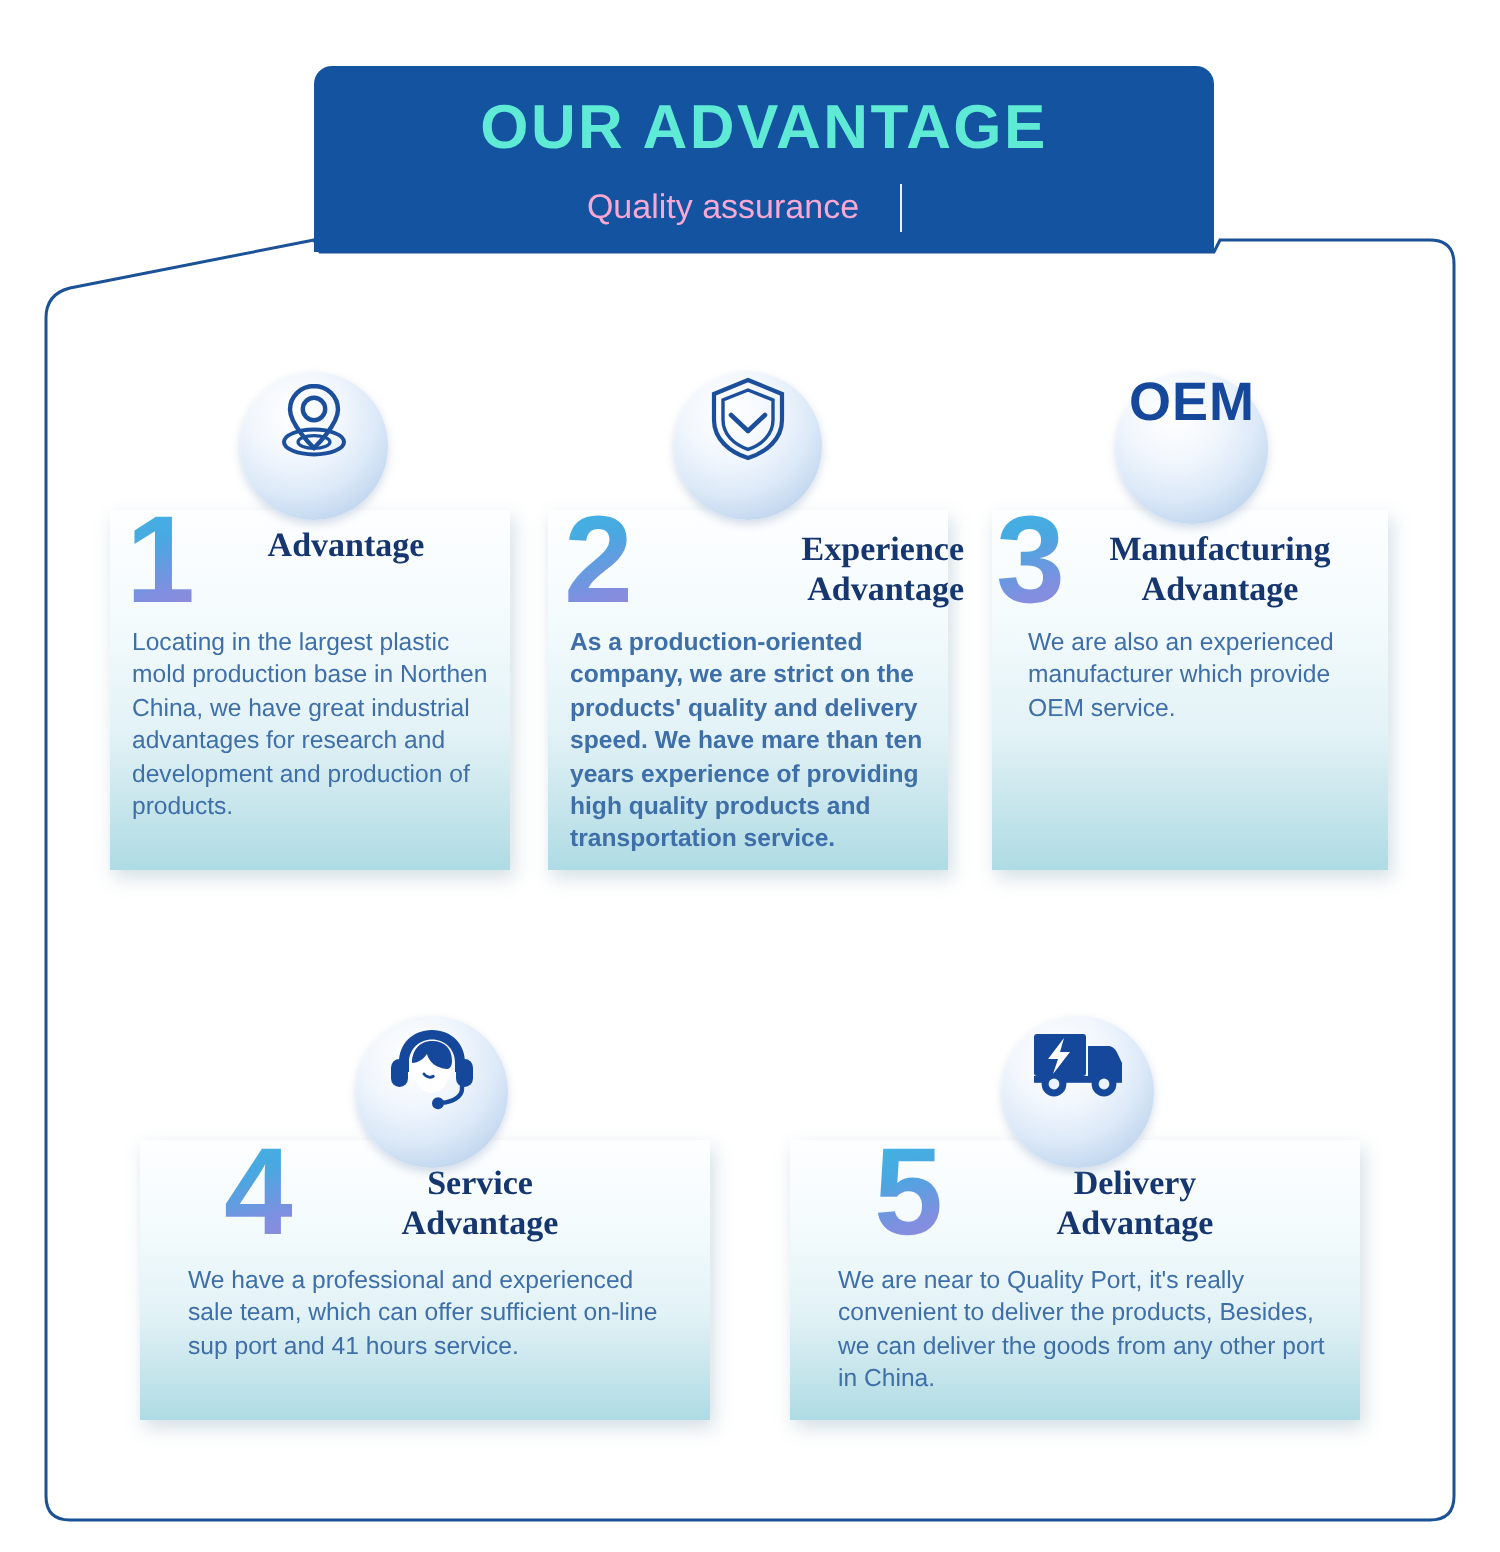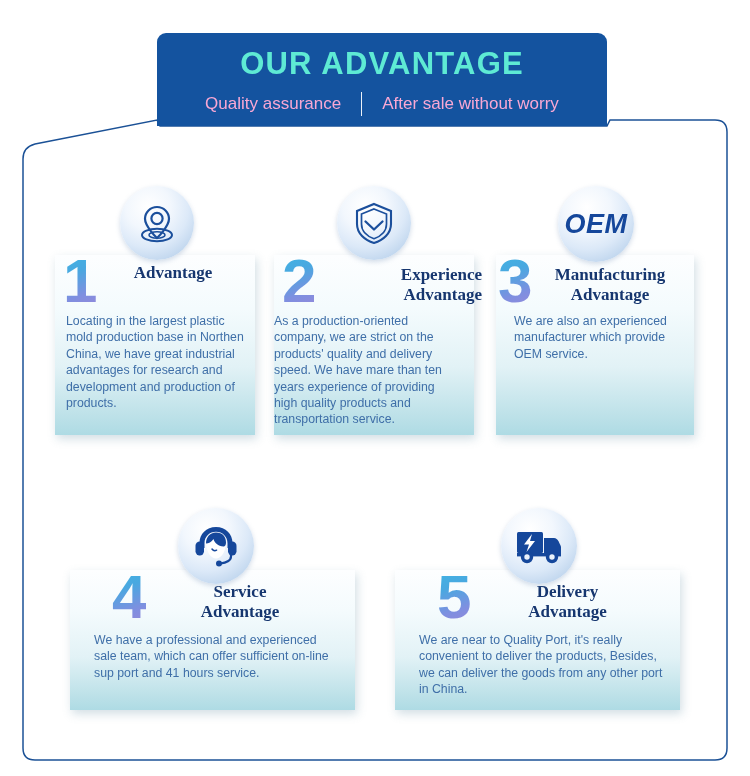--- a/index.html
+++ b/index.html
@@ -117,24 +117,22 @@
   }
 
   
   .bubble {
     position: absolute;
     border-radius: 50%;
     background:
       radial-gradient(circle at 38% 28%, #ffffff 0%, #f2f7fd 32%, #dce9f8 58%, #c3d8ef 78%, #dfeaf7 100%);
     box-shadow: 0 2px 5px rgba(120,150,185,0.33);
     display: flex;
-    align-items: center;
     justify-content: center;
     z-index: 4;
-    font-style: italic;
   }
   .bubble svg { display: block; }
   .oem-text {
     font-family: "Liberation Sans", sans-serif;
     font-weight: bold;
     font-size: 27px;
     color: #15479b;
     letter-spacing: .5px;
   }
 </style>
@@ -155,21 +153,20 @@
            Q 23 147 23 159
            L 23 748
            Q 23 760 35 760 Z" fill="none" stroke="#1b5196" stroke-width="1.5"></path>
 </svg>
 
 <div class="banner">
   <div class="banner-title">OUR ADVANTAGE</div>
   <div class="banner-sub">
     <span class="txt">Quality assurance</span>
     <span class="banner-divider"></span>
-    <span class="txt">After sale without worry</span>
   </div>
 </div>
 
 <div class="card" style="left:55px; top:255px; width:200px; height:180px;">
   <div class="card-inner">
     <div class="num" style="left:8px; top:-5px;">1</div>
     <div class="heading" style="left:38px; top:8px; width:160px;">
       <div>Advantage</div>
     </div>
     <div class="body-text" style="left:11px; top:58px; width:180px;">Locating in the largest plastic mold production base in Northen China, we have great industrial advantages for research and development and production of products.</div>
@@ -184,21 +181,21 @@
   </svg>
 </div>
 
 <div class="card" style="left:274px; top:255px; width:200px; height:180px;">
   <div class="card-inner">
     <div class="num" style="left:8px; top:-5px;">2</div>
     <div class="heading" style="left:58px; top:10px; width:150px;text-align:right;">
       <div>Experience</div>
       <div>Advantage</div>
     </div>
-    <div class="body-text" style="left:0; top:58px; width:184px;">As a production-oriented company, we are strict on the products' quality and delivery speed.  We have mare than ten years experience of providing high quality products and transportation service.</div>
+    <div class="body-text" style="left:11px; top:58px; width:184px;font-weight:bold;">As a production-oriented company, we are strict on the products' quality and delivery speed.  We have mare than ten years experience of providing high quality products and transportation service.</div>
   </div>
 </div>
 <div class="bubble" style="left:337px; top:186px; width:74px; height:74px;">
   <svg width="44" height="46" viewBox="0 0 44 46">
     <path d="M22 4 L39 11 L39 24 C39 33.5 31.2 40.2 22 43 C12.8 40.2 5 33.5 5 24 L5 11 Z" fill="none" stroke="#1b4f9c" stroke-width="2.1"></path>
     <path d="M22 9 L34.5 14 L34.5 24 C34.5 31.3 28.8 36.4 22 38.7 C15.2 36.4 9.5 31.3 9.5 24 L9.5 14 Z" fill="none" stroke="#1b4f9c" stroke-width="1.7"></path>
     <path d="M13.5 21.5 L22 29.5 L30.5 21.5" fill="none" stroke="#1b4f9c" stroke-width="2.3" stroke-linecap="round" stroke-linejoin="round"></path>
   </svg>
 </div>
 

